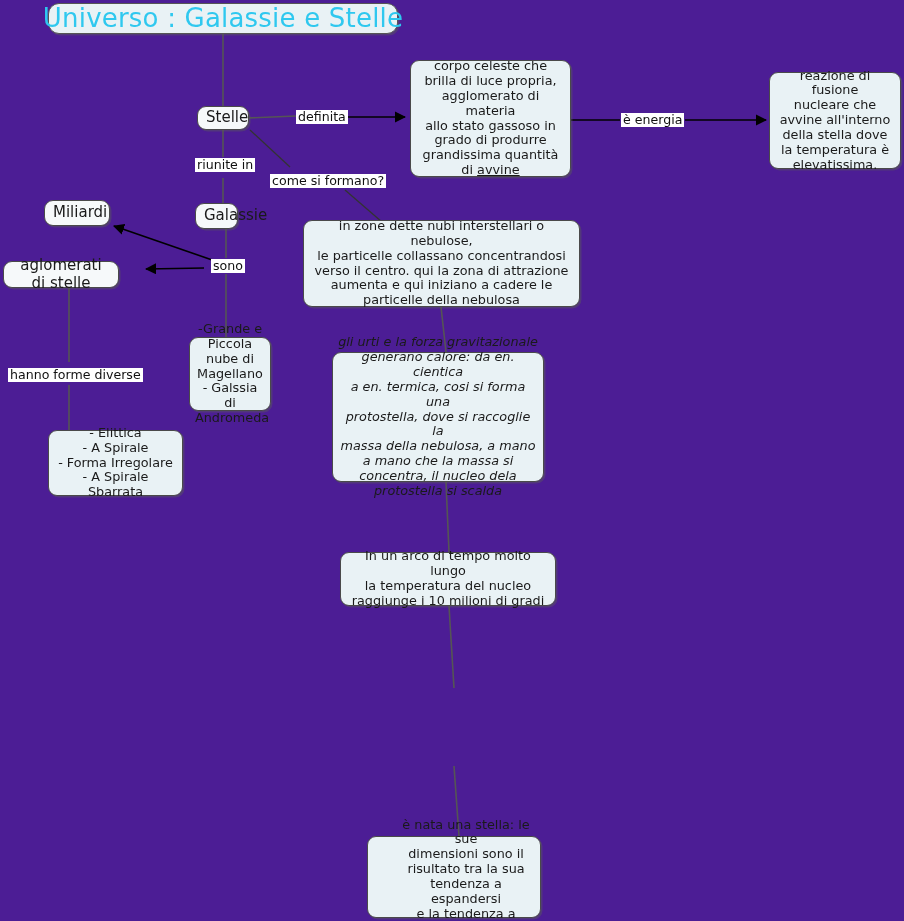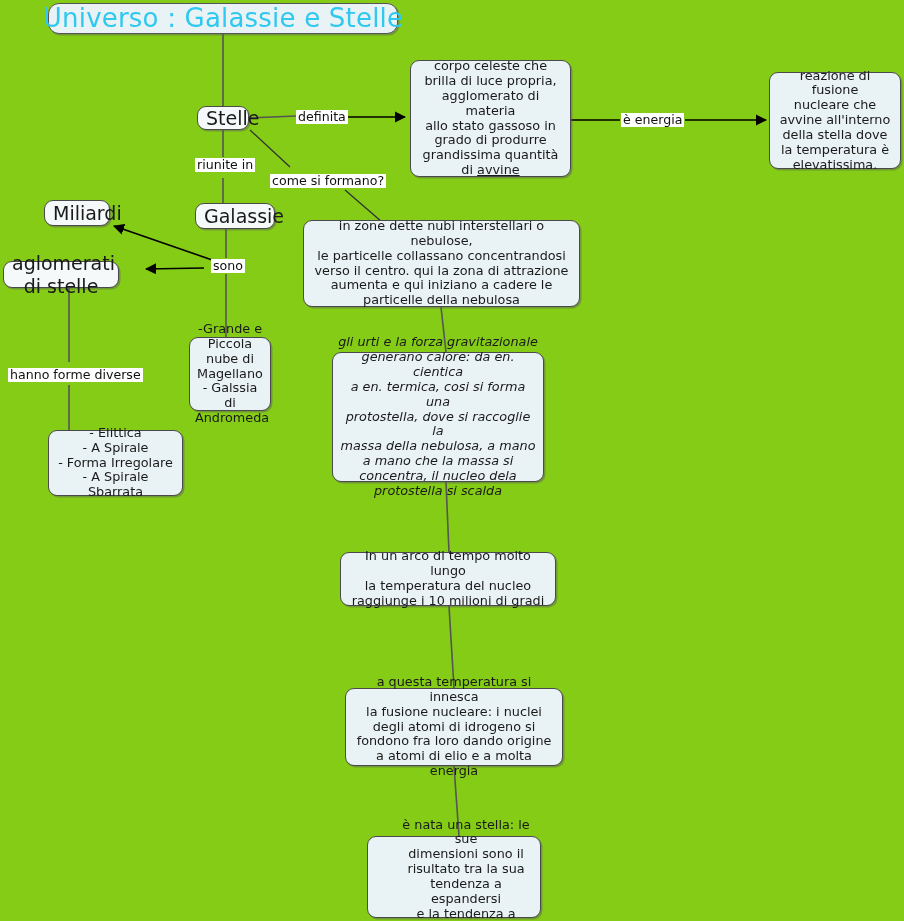--- a/index.html
+++ b/index.html
@@ -9,21 +9,21 @@
     background: #ffffff;
   }
   body {
     font-family: "DejaVu Sans", "Liberation Sans", sans-serif;
     -webkit-font-smoothing: antialiased;
   }
   #canvas {
     position: relative;
     width: 904px;
     height: 921px;
-    background: #84cc16;
+    background: #4c1d95;
     overflow: hidden;
   }
   #edges {
     position: absolute;
     left: 0;
     top: 0;
     width: 904px;
     height: 921px;
     pointer-events: none;
   }
@@ -57,21 +57,21 @@
   .node.title .ttl {
     color: #2fc8ef;
     font-size: 26px;
     letter-spacing: 0.2px;
     white-space: nowrap;
   }
   .node .txt {
     display: block;
     width: 100%;
   }
-  .fs13 { font-size: 19px; }
+  .fs13 { font-size: 15px; }
   .fs125 { font-size: 12.8px; }
   .edge-label {
     position: absolute;
     font-size: 12.6px;
     color: #111;
     background: #ffffff;
     white-space: nowrap;
     z-index: 3;
     padding: 0 2px;
     line-height: 1.1;
@@ -144,21 +144,21 @@
 
   <div class="node" style="left:769px; top:72px; width:132px; height:97px;">
     <span class="txt fs125">reazione di fusione
 nucleare che
 avvine all'interno
 della stella dove
 la temperatura è
 elevatissima.</span>
   </div>
 
-  <div class="node concept" style="left:195px; top:203px; width:80px; height:26px;align-items:center;">
+  <div class="node concept" style="left:195px; top:203px; width:43px; height:26px;align-items:center;">
     <span class="txt fs13">Galassie</span>
   </div>
 
   <div class="node concept" style="left:44px; top:200px; width:66px; height:26px;">
     <span class="txt fs13">Miliardi</span>
   </div>
 
   <div class="node concept" style="left:3px; top:261px; width:116px; height:27px;">
     <span class="txt fs13">aglomerati di stelle</span>
   </div>
@@ -197,27 +197,20 @@
 concentra, il nucleo dela
 protostella si scalda</span>
   </div>
 
   <div class="node" style="left:340px; top:552px; width:216px; height:54px;">
     <span class="txt fs125">In un arco di tempo molto lungo
 la temperatura del nucleo
 raggiunge i 10 milioni di gradi</span>
   </div>
 
-  <div class="node" style="left:345px; top:688px; width:218px; height:78px;">
-    <span class="txt fs125">a questa temperatura si innesca
-la fusione nucleare: i nuclei
-degli atomi di idrogeno si
-fondono fra loro dando origine
-a atomi di elio e a molta energia</span>
-  </div>
 
   <div class="node" style="left:367px; top:836px; width:174px; height:82px;padding-left:29px;">
     <span class="txt fs125">è nata una stella: le sue
 dimensioni sono il
 risultato tra la sua
 tendenza a espandersi
 e la tendenza a contrarsi</span>
   </div>
 
   <div class="edge-label" style="left:296px; top:110px;">definita</div>

